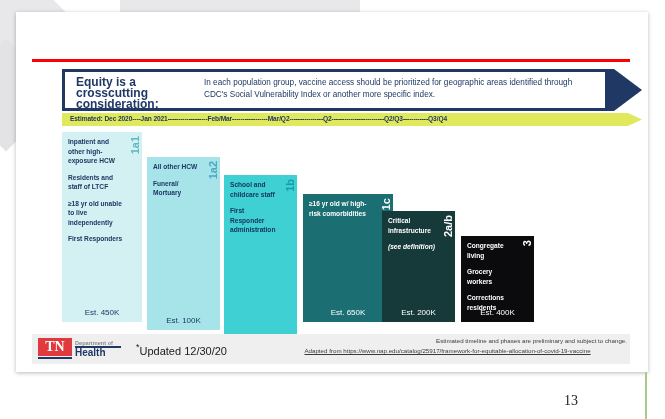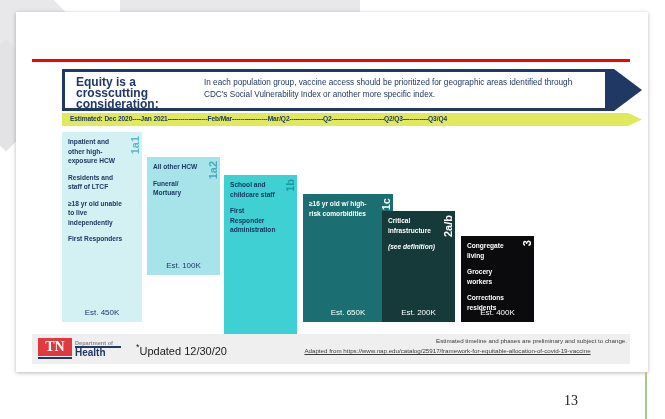--- a/index.html
+++ b/index.html
@@ -306,21 +306,21 @@
       <div class="phase-col" style="left: 46px; top: 120px; width: 80px; height: 190px; background: rgb(211, 240, 242);">
         <div class="phase-text" style="color: rgb(31, 56, 100);">
           <p>Inpatient and other high-exposure HCW</p>
           <p>Residents and staff of LTCF</p>
           <p>≥18 yr old unable to live independently</p>
           <p>First Responders</p>
         </div>
         <div class="phase-num" style="color: rgb(91, 184, 196);">1a1</div>
         <div class="phase-est" style="color: rgb(31, 56, 100);">Est. 450K</div>
       </div>
-      <div class="phase-col" style="left: 131px; top: 145px; width: 73px; height: 118px; background: rgb(167, 228, 234);">
+      <div class="phase-col" style="left: 131px; top: 145px; width: 73px; height: 173px; background: rgb(167, 228, 234);">
         <div class="phase-text" style="color: rgb(31, 56, 100);">
           <p>All other HCW</p>
           <p>Funeral/ Mortuary</p>
         </div>
         <div class="phase-num" style="color: rgb(74, 168, 192);">1a2</div>
         <div class="phase-est" style="color: rgb(31, 56, 100);">Est. 100K</div>
       </div>
       <div class="phase-col" style="left: 208px; top: 163px; width: 73px; height: 183px; background: rgb(63, 208, 212);">
         <div class="phase-text" style="color: rgb(22, 48, 92);">
           <p>School and childcare staff</p>

